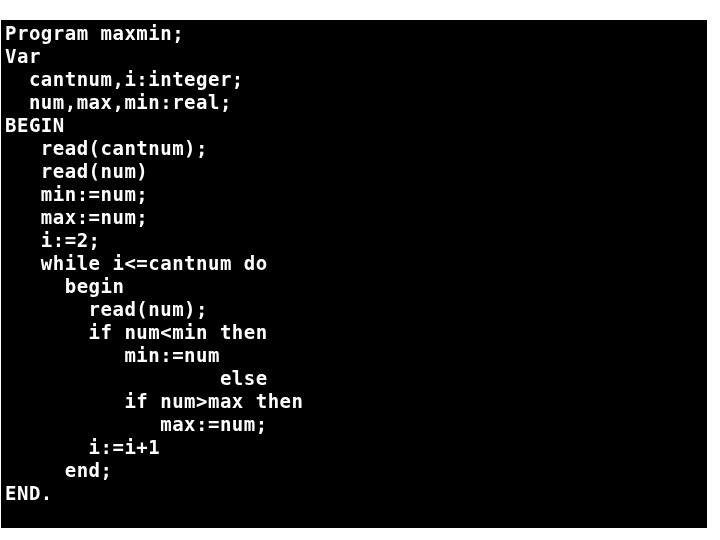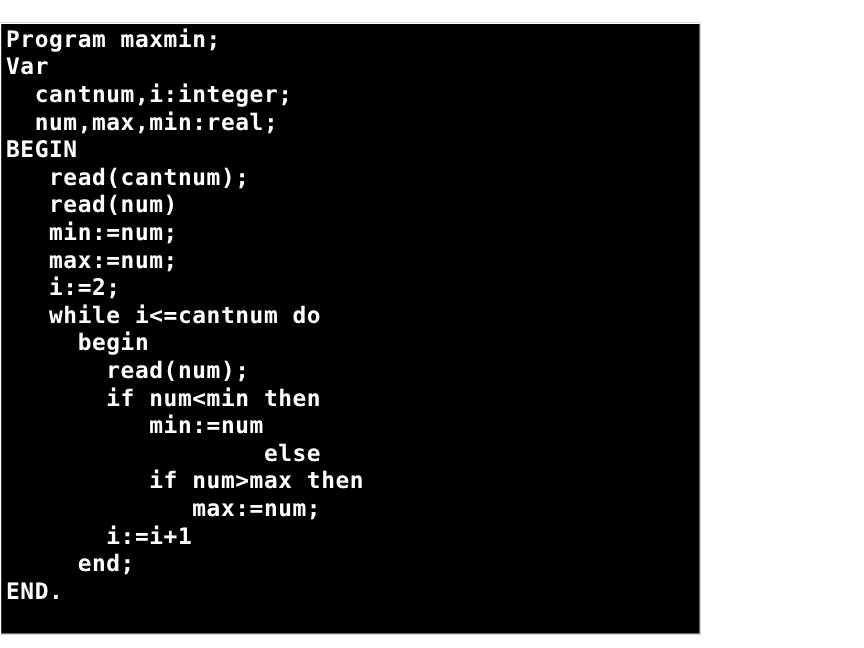--- a/index.html
+++ b/index.html
@@ -6,21 +6,21 @@
     margin: 0;
     padding: 0;
     width: 720px;
     height: 540px;
     background: #ffffff;
     font-family: "Courier New", Courier, monospace;
     overflow: hidden;
   }
   .code-block {
     box-sizing: border-box;
-    width: 584px;
+    width: 708px;
     height: 510px;
     background: #000000;
     color: #ffffff;
     border: 1px solid #ffffff;
     padding: 2px 4px;
     font-size: 19px;
     line-height: 23px;
     white-space: pre;
     letter-spacing: 0.5px;
     font-weight: bold;

